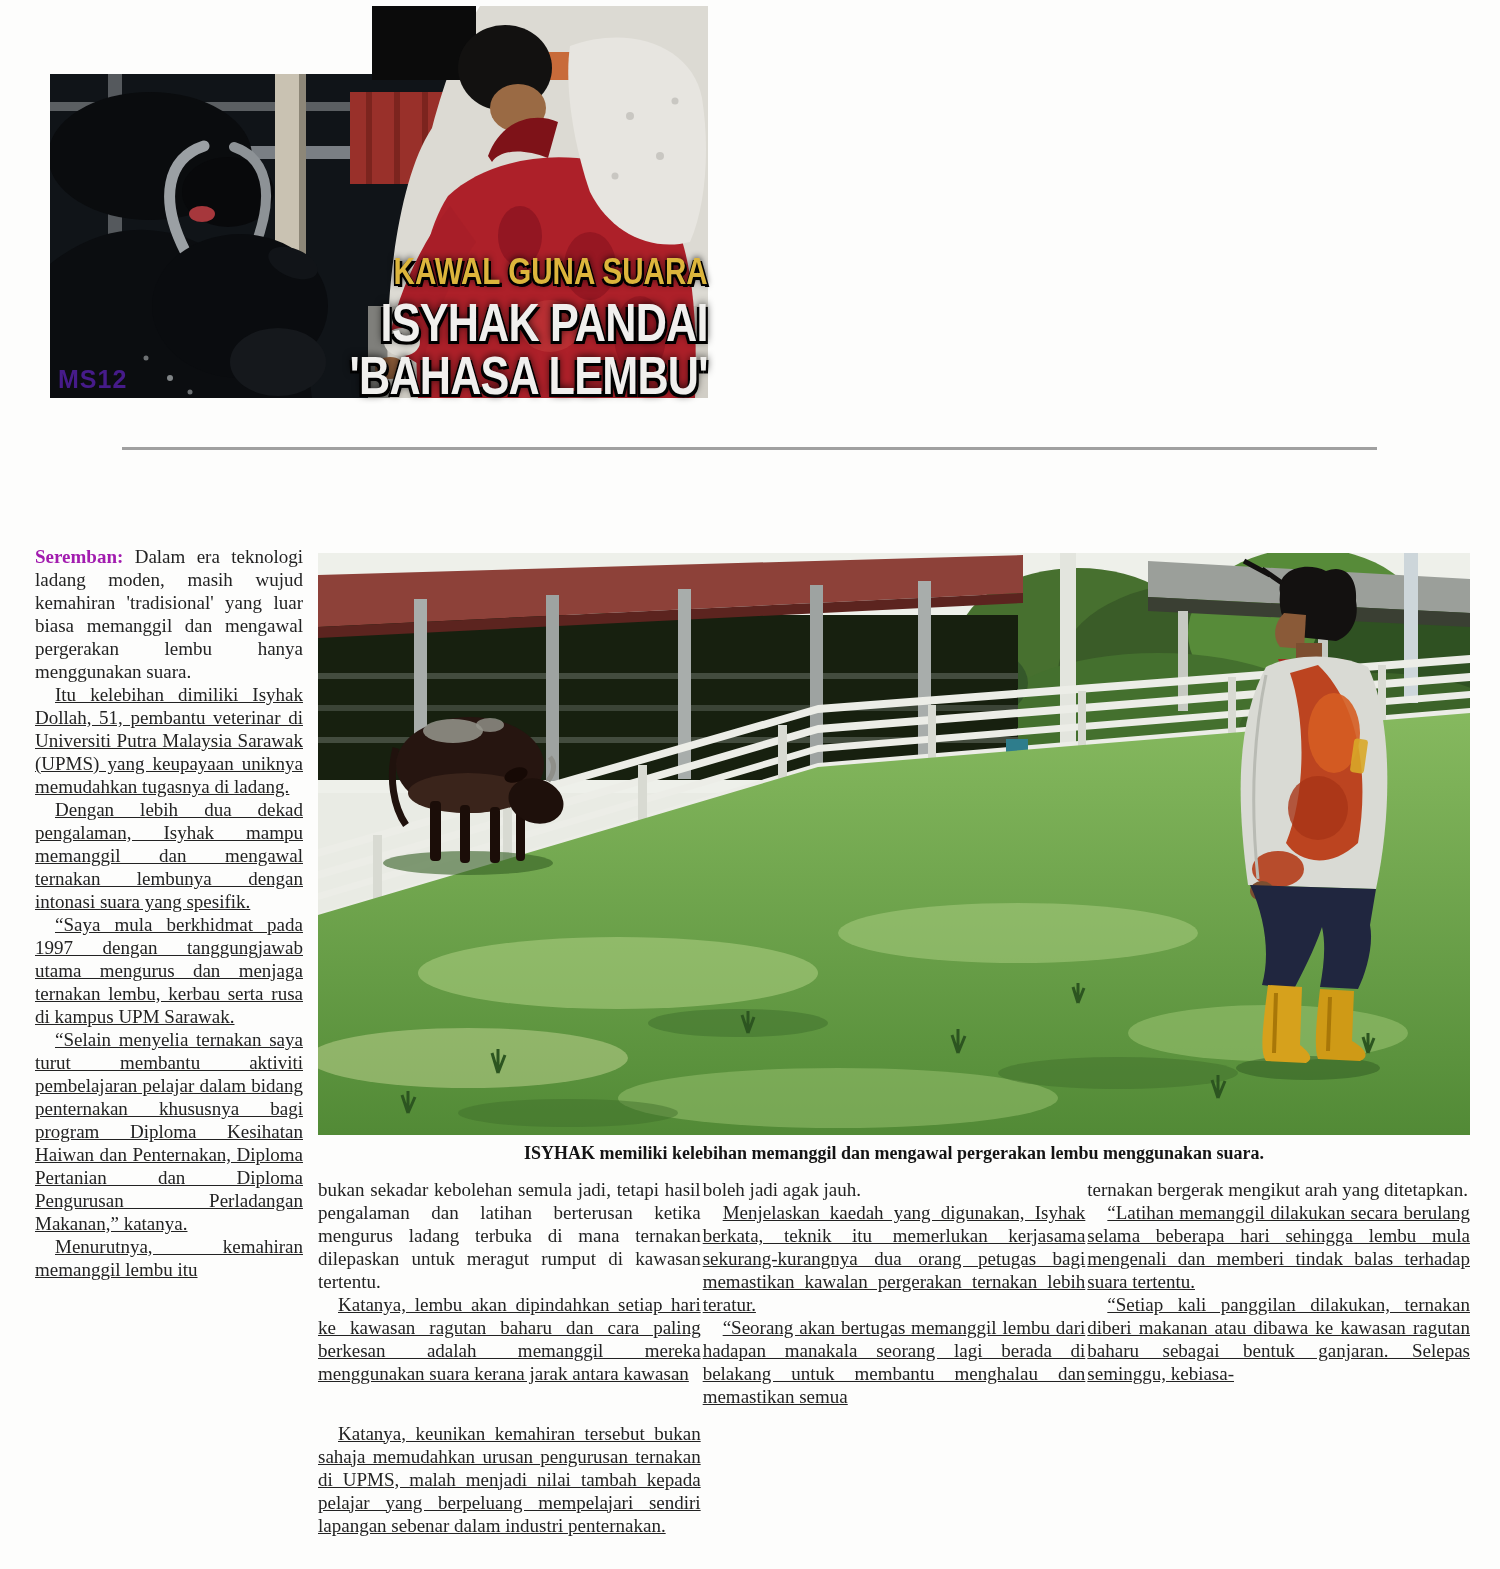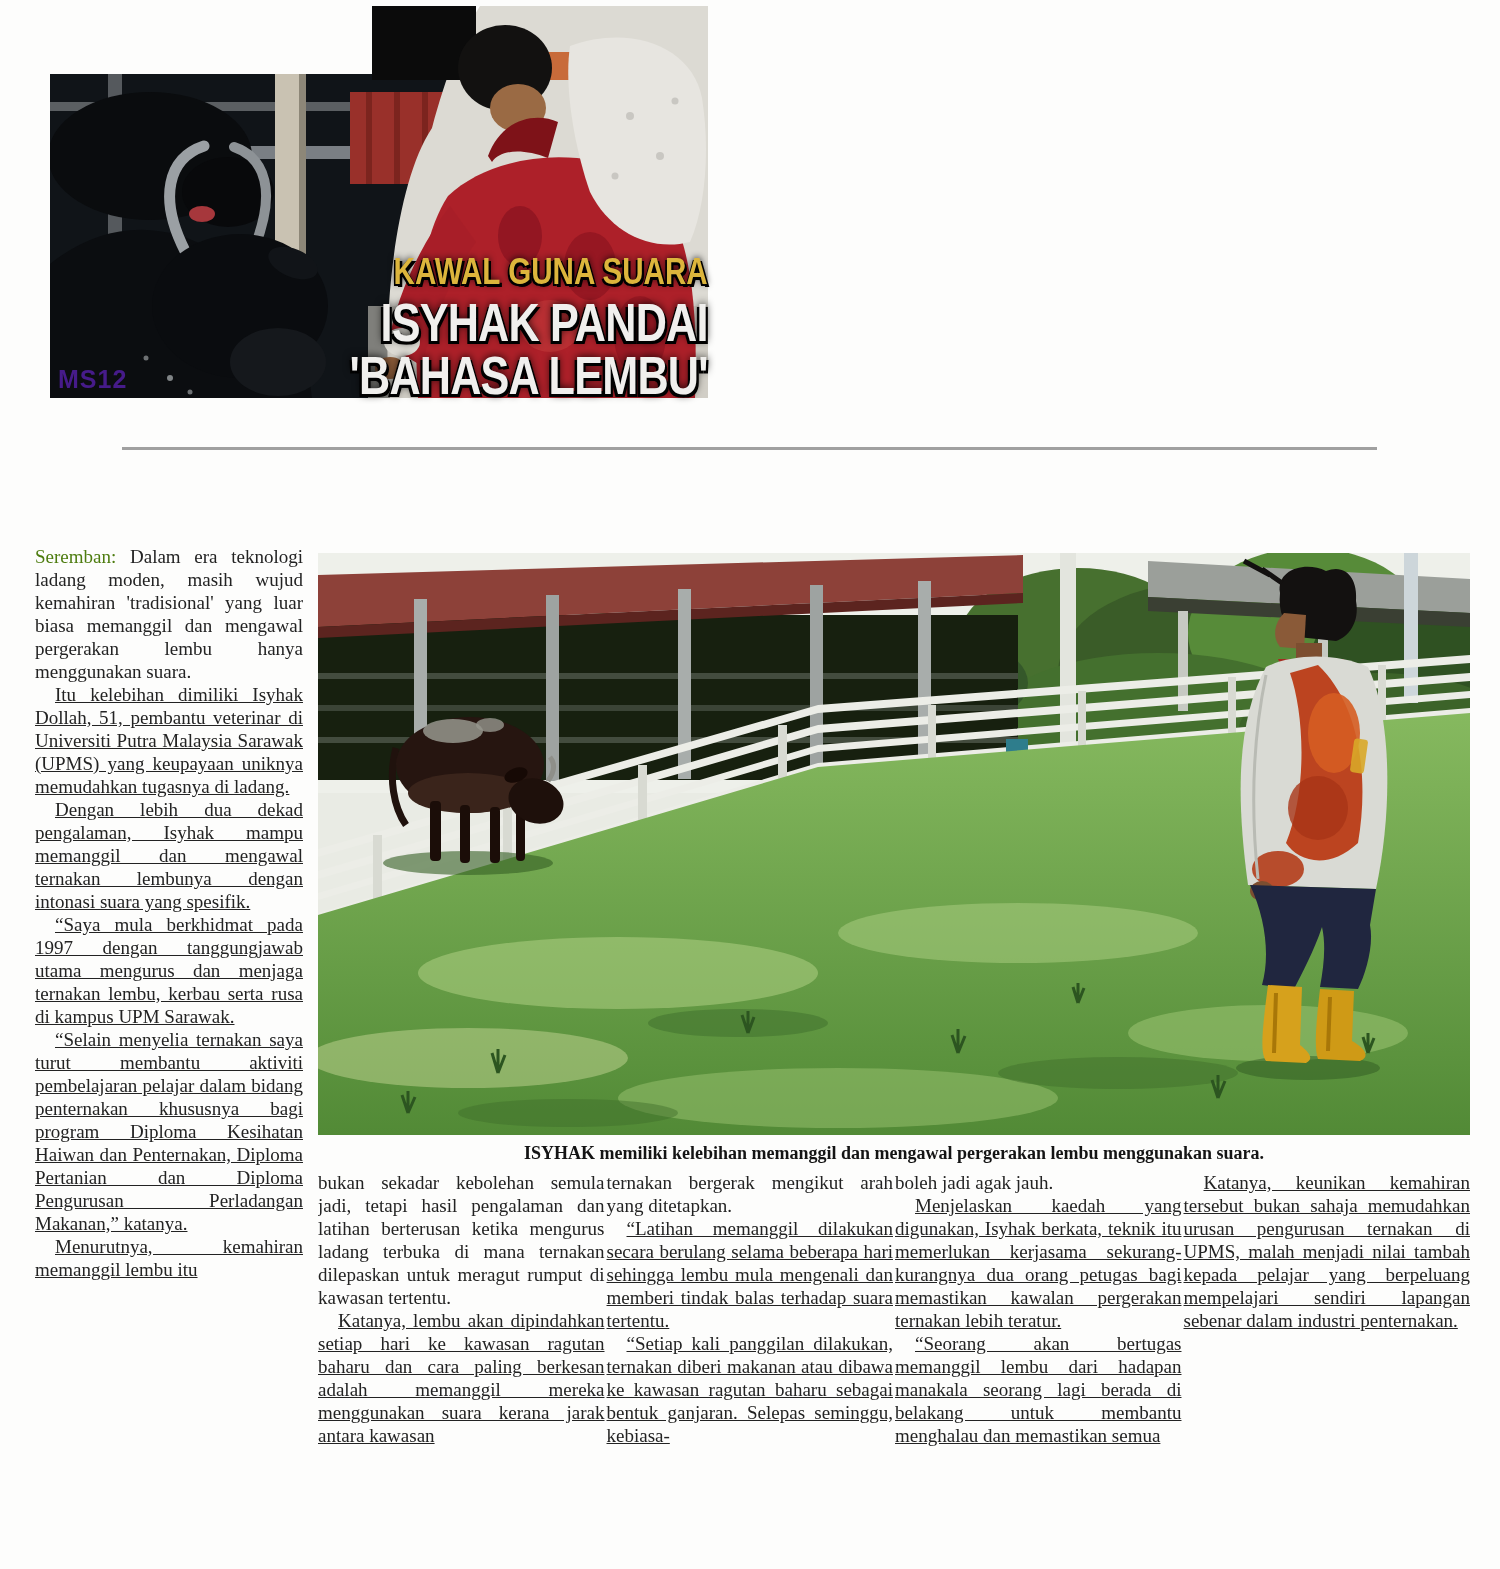--- a/index.html
+++ b/index.html
@@ -20,27 +20,27 @@
 
   
   .rule{position:absolute;left:122px;top:447px;width:1255px;height:3px;background:#a0a0a0;}
   .headline{position:absolute;left:0;right:0;top:458px;margin:0;text-align:center;
             font:italic 900 66px/1.05 "Liberation Serif",serif;color:#121212;}
 
   
   .bodytext p{margin:0;text-align:justify;font-size:19px;line-height:23px;color:#232323;}
   .bodytext p.ind{text-indent:20px;text-decoration:underline;}
   .col1{position:absolute;left:35px;top:545px;width:268px;height:1024px;overflow:hidden;}
-  .dateline{font-weight:400;color:#4d7c0f;}
+  .dateline{font-weight:700;color:#a21caf;}
 
   .main{position:absolute;left:318px;top:553px;width:1152px;}
   .photo{position:relative;width:1152px;height:582px;overflow:hidden;background:#e9ebe4;}
   .caption{margin:7px 0 0 0;font:700 18px/22px "Liberation Serif",serif;color:#141414;text-align:center;}
   .cap-lead{font-weight:900;}
-  .cols4{display:grid;grid-template-columns:repeat(4,1fr);column-gap:2px;margin-top:7px;height:372px;overflow:hidden;}
+  .cols4{display:grid;grid-template-columns:repeat(3,1fr);column-gap:2px;margin-top:14px;height:372px;overflow:hidden;}
 </style>
 </head>
 <body>
 
 <div class="page">
 
   <div class="banner">
     <svg width="658" height="392" viewBox="0 0 658 392">
 
       <g>
@@ -231,28 +231,28 @@
       </svg>
     </div>
     <p class="caption"><span class="cap-lead">ISYHAK</span><span> memiliki kelebihan memanggil dan mengawal pergerakan lembu menggunakan suara.</span></p>
 
     <div class="cols4 bodytext">
       <div>
         <p class="cont">bukan sekadar kebolehan semula jadi, tetapi hasil pengalaman dan latihan berterusan ketika mengurus ladang terbuka di mana ternakan dilepaskan untuk meragut rumput di kawasan tertentu.</p>
         <p class="ind">Katanya, lembu akan dipindahkan setiap hari ke kawasan ragutan baharu dan cara paling berkesan adalah memanggil mereka menggunakan suara kerana jarak antara kawasan</p>
       </div>
       <div>
+        <p class="cont">boleh jadi agak jauh.</p>
+        <p class="ind">Menjelaskan kaedah yang digunakan, Isyhak berkata, teknik itu memerlukan kerjasama sekurang-kurangnya dua orang petugas bagi memastikan kawalan pergerakan ternakan lebih teratur.</p>
+        <p class="ind">“Seorang akan bertugas memanggil lembu dari hadapan manakala seorang lagi berada di belakang untuk membantu menghalau dan memastikan semua</p>
+      </div>
+      <div>
         <p class="cont">ternakan bergerak mengikut arah yang ditetapkan.</p>
         <p class="ind">“Latihan memanggil dilakukan secara berulang selama beberapa hari sehingga lembu mula mengenali dan memberi tindak balas terhadap suara tertentu.</p>
         <p class="ind">“Setiap kali panggilan dilakukan, ternakan diberi makanan atau dibawa ke kawasan ragutan baharu sebagai bentuk ganjaran. Selepas seminggu, kebiasa-</p>
       </div>
       <div>
-        <p class="cont">boleh jadi agak jauh.</p>
-        <p class="ind">Menjelaskan kaedah yang digunakan, Isyhak berkata, teknik itu memerlukan kerjasama sekurang-kurangnya dua orang petugas bagi memastikan kawalan pergerakan ternakan lebih teratur.</p>
-        <p class="ind">“Seorang akan bertugas memanggil lembu dari hadapan manakala seorang lagi berada di belakang untuk membantu menghalau dan memastikan semua</p>
-      </div>
-      <div>
         <p class="ind">Katanya, keunikan kemahiran tersebut bukan sahaja memudahkan urusan pengurusan ternakan di UPMS, malah menjadi nilai tambah kepada pelajar yang berpeluang mempelajari sendiri lapangan sebenar dalam industri penternakan.</p>
       </div>
     </div>
   </div>
 
 </div>
 
 </body></html>

